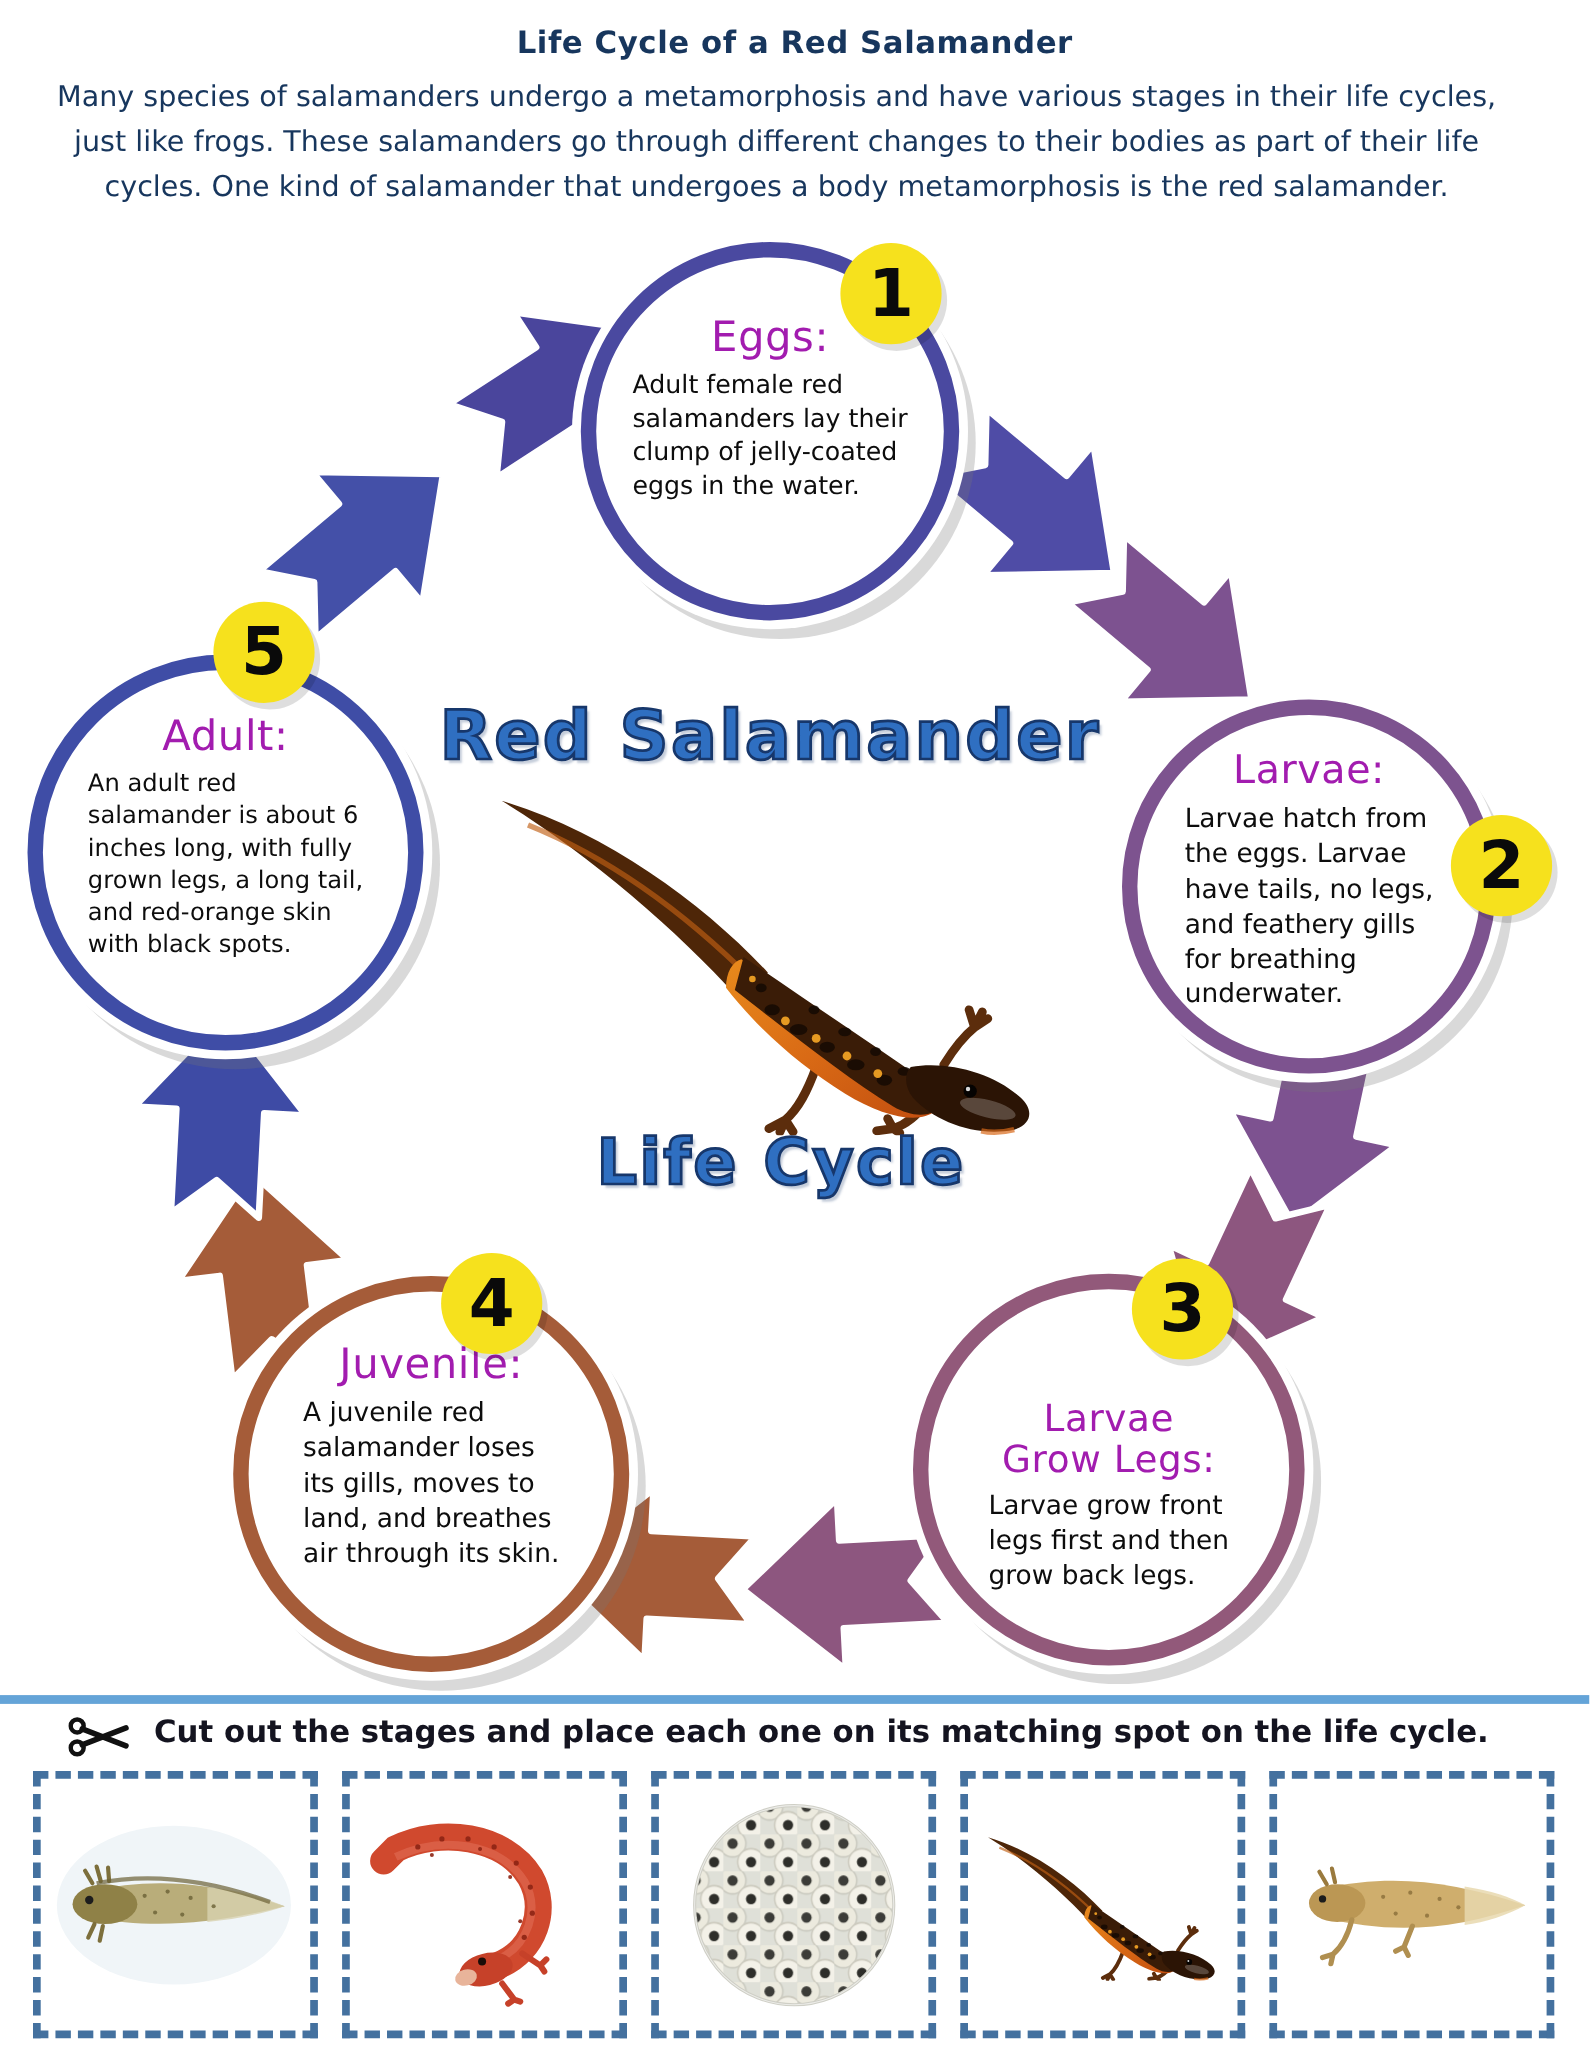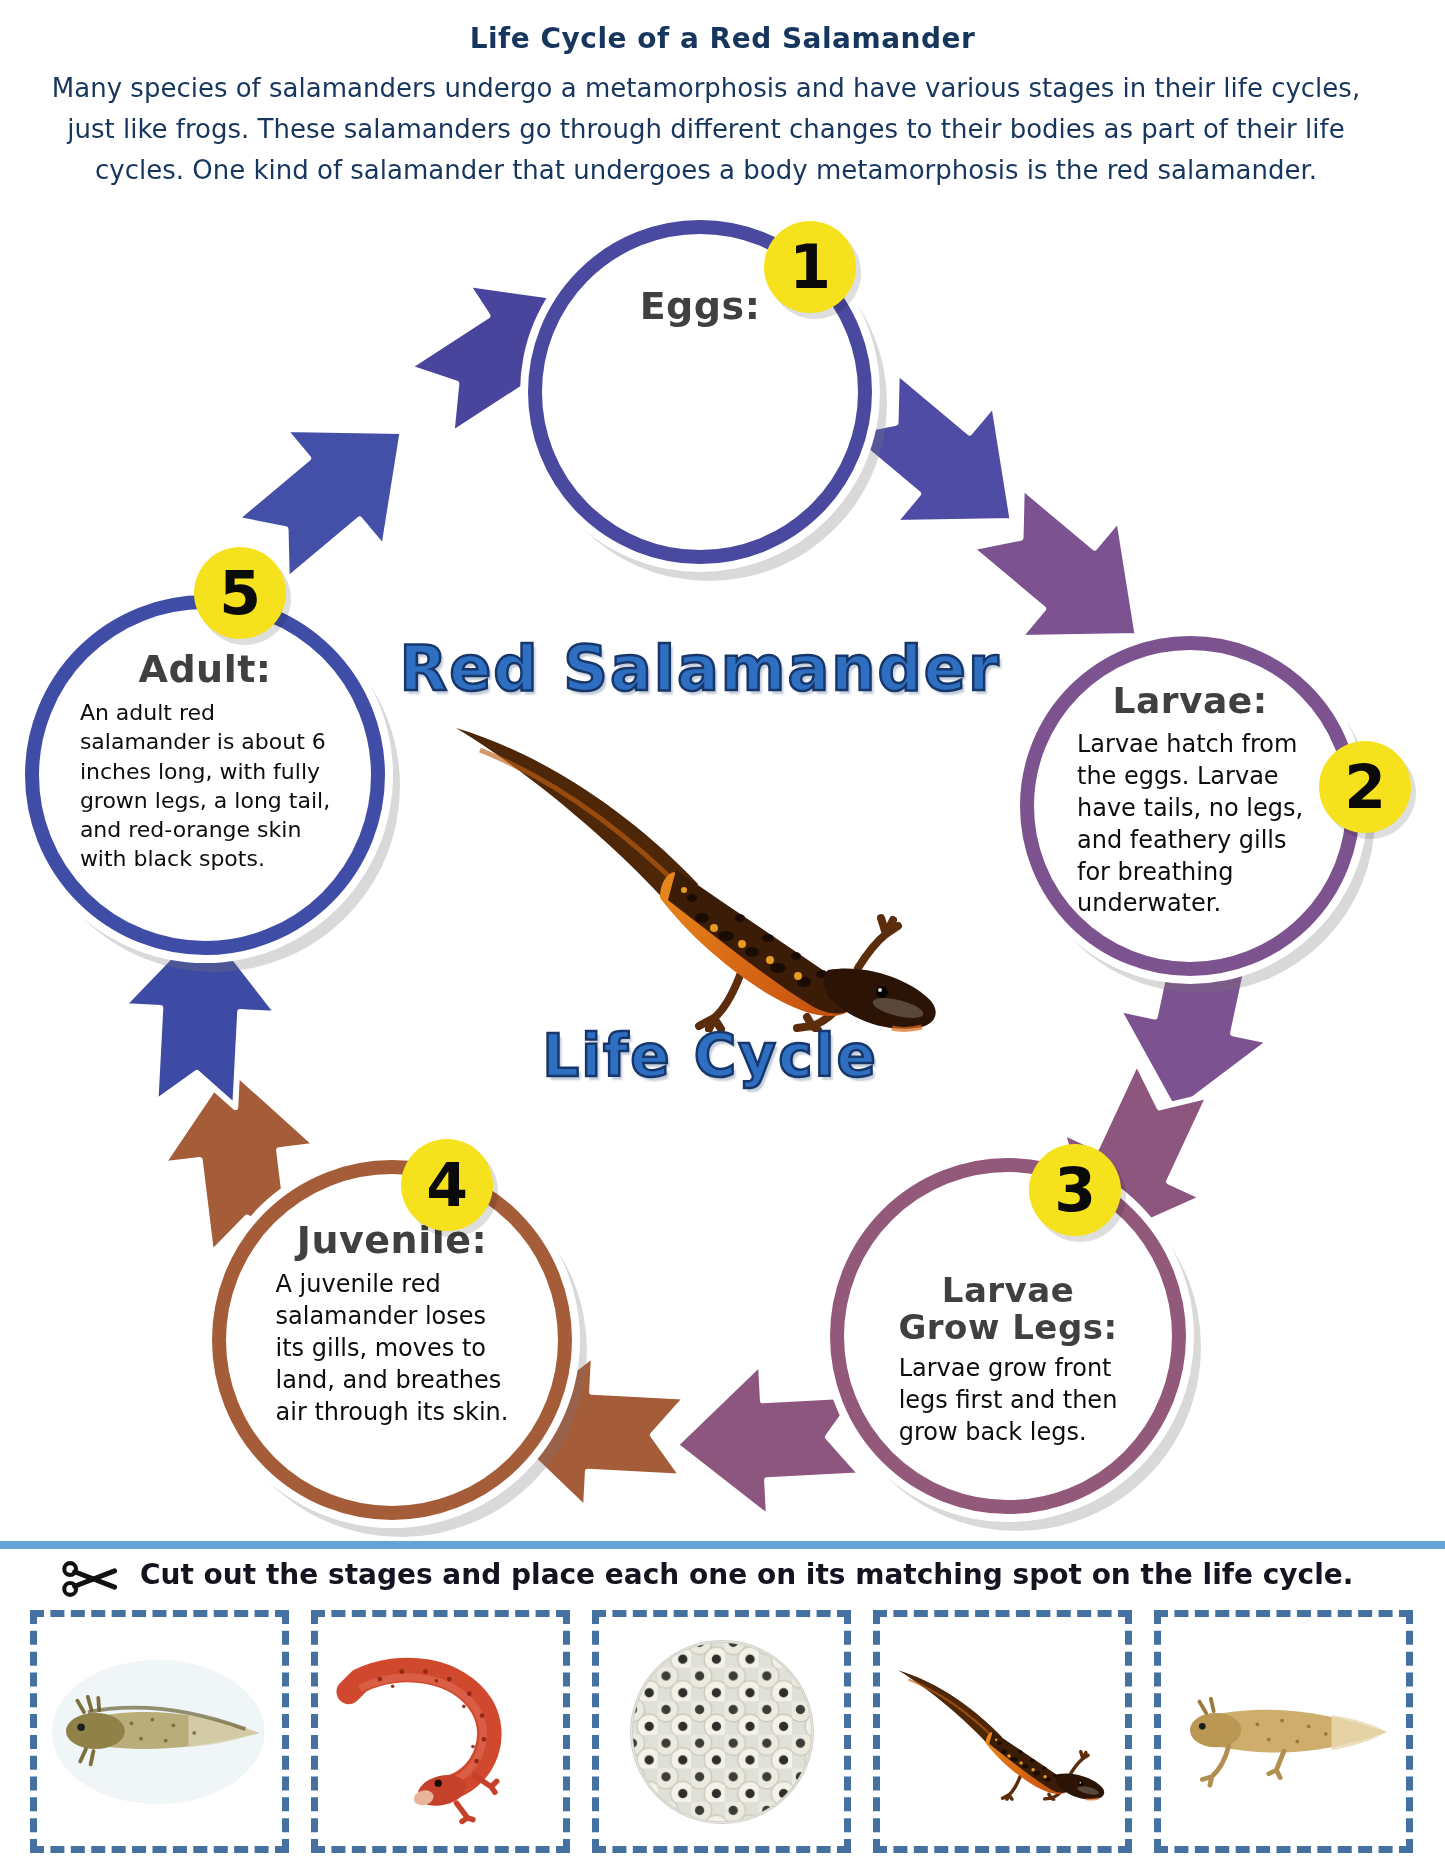--- a/index.html
+++ b/index.html
@@ -13,21 +13,21 @@
   .intro { position:absolute; top:68px; left:36px; width:1340px; text-align:center;
            font-size:26px; color:#17365d; line-height:1.58; font-weight:500; }
 
   
   svg.arrows { position:absolute; left:0; top:0; width:1445px; height:1870px; z-index:1; }
 
   
   .stage { position:absolute; background:#ffffff; border-radius:50%; z-index:2;
            display:flex; flex-direction:column; align-items:center; text-align:center;
            box-shadow:0 0 0 8px #ffffff, 9px 11px 0 6px rgba(120,120,120,.28); }
-  .stage-heading { font-weight:bold; color:#404040; white-space:pre-line; line-height:1.08;
+  .stage-heading { font-weight:normal; color:#a21caf; white-space:pre-line; line-height:1.08;
                    margin-bottom:8px; letter-spacing:.5px; }
   .stage-desc { color:#0d0d0d; text-align:left; white-space:pre-line; line-height:1.33; }
 
   .s1 { left:528px;  top:220px;  width:344px; height:344px; border:14px solid #4a49a0; padding-top:52px; }
   .s1 .stage-heading { font-size:38px; }
   .s1 .stage-desc { font-size:23px; }
 
   .s2 { left:1020px; top:636px;  width:340px; height:340px; border:14px solid #7d538f; padding-top:32px; }
   .s2 .stage-heading { font-size:36px; }
   .s2 .stage-desc { font-size:24px; }
@@ -141,20 +141,24 @@
       <use href="#chev" fill="#8d567f" transform="translate(1135,1160) rotate(115)"></use>
       <use href="#chev" fill="#8d567f" transform="translate(770,1440) rotate(177)"></use>
       <use href="#chev" fill="#a55c39" transform="translate(595,1432) rotate(183)"></use>
       <use href="#chev" fill="#a55c39" transform="translate(240,1160) rotate(-97)"></use>
       <use href="#chev" fill="#3e4ba5" transform="translate(200,1015) rotate(-87)"></use>
     </g>
   </svg>
 
   <div class="stage s1">
     <div class="stage-heading">Eggs:</div>
+    <div class="stage-desc">Adult female red
+salamanders lay their
+clump of jelly-coated
+eggs in the water.</div>
   </div>
   <div class="stage s2">
     <div class="stage-heading">Larvae:</div>
     <div class="stage-desc">Larvae hatch from
 the eggs. Larvae
 have tails, no legs,
 and feathery gills
 for breathing
 underwater.</div>
   </div>

